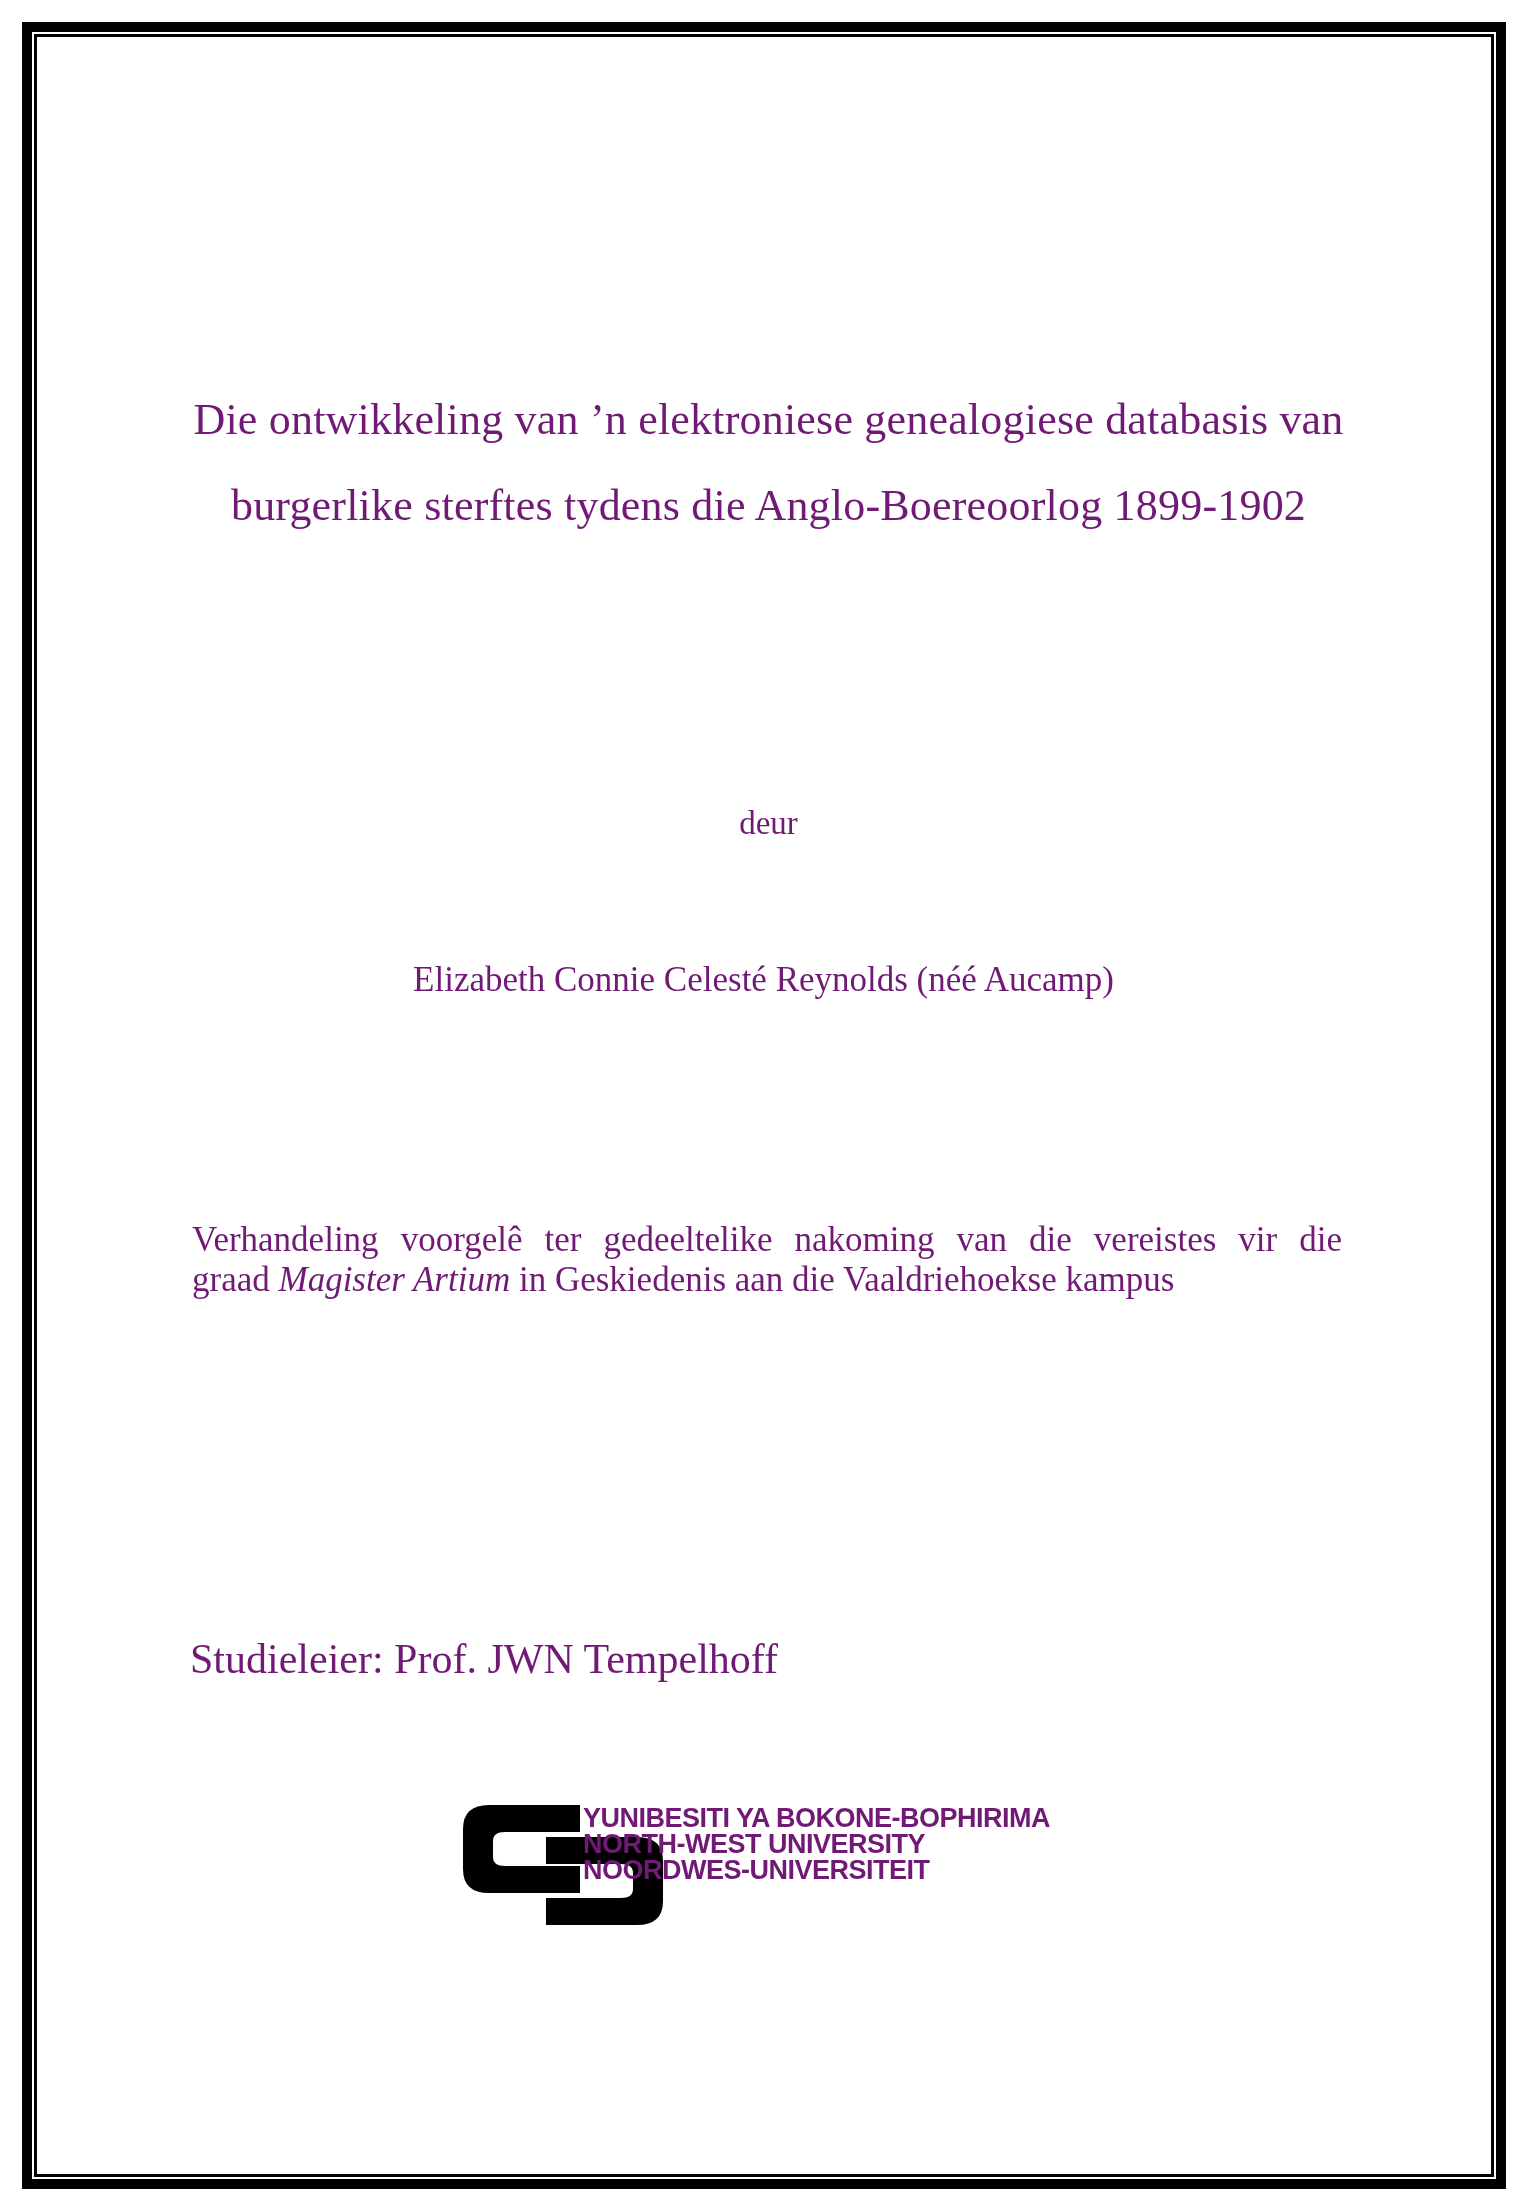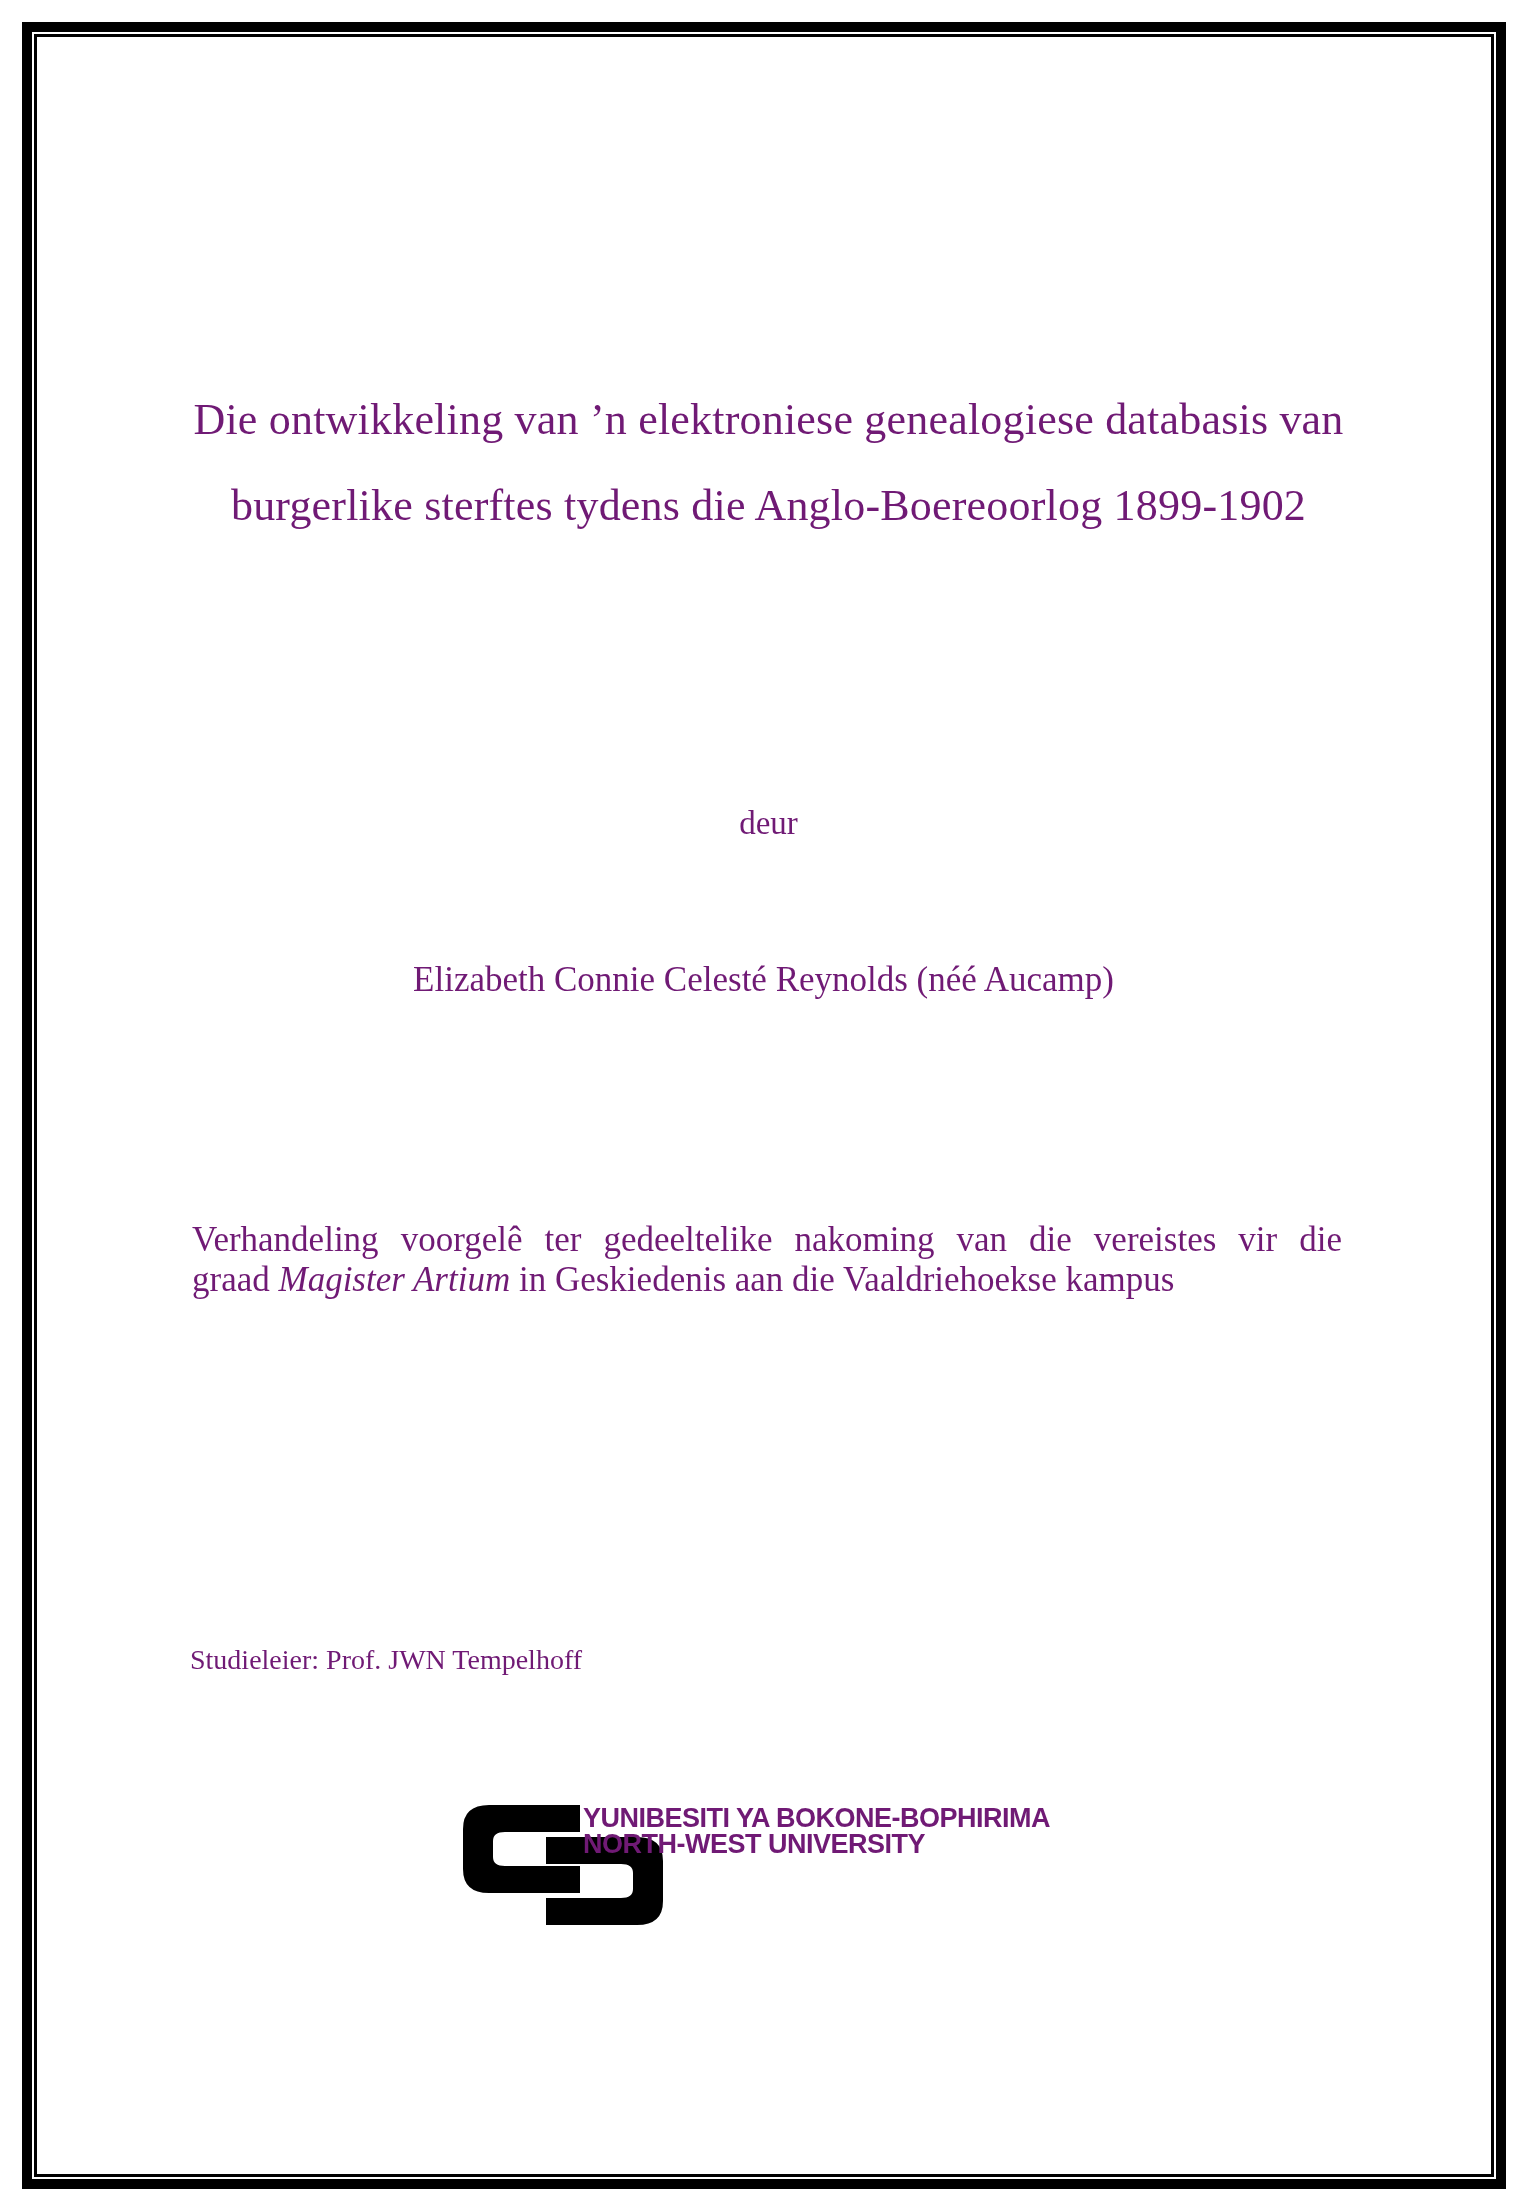--- a/index.html
+++ b/index.html
@@ -69,21 +69,21 @@
   }
   .declaration .justified {
     text-align: justify;
     text-align-last: justify;
   }
   .italic { font-style: italic; }
   .supervisor-block {
     position: absolute;
     left: 190px;
     top: 1638px;
-    font-size: 28px;
+    font-size: 42px;
     line-height: 43px;
   }
   .logo {
     position: absolute;
     left: 463px;
     top: 1803px;
     width: 600px;
     height: 130px;
   }
   .logo-mark {
@@ -134,15 +134,16 @@
   </div>
 
   <div class="logo">
     <svg class="logo-mark" viewBox="0 0 200 120" xmlns="http://www.w3.org/2000/svg" aria-hidden="true">
       <path fill="#000000" d="M 117 0 L 26 0 Q 0 0 0 24 L 0 64 Q 0 88 26 88 L 117 88 L 117 61 L 42 61 Q 30 61 30 52 L 30 36 Q 30 27 42 27 L 117 27 Z"></path>
       <path fill="#000000" transform="rotate(180 100 60)" d="M 117 0 L 26 0 Q 0 0 0 24 L 0 64 Q 0 88 26 88 L 117 88 L 117 61 L 42 61 Q 30 61 30 52 L 30 36 Q 30 27 42 27 L 117 27 Z"></path>
     </svg>
     <div class="logo-text">
       <div>YUNIBESITI YA BOKONE-BOPHIRIMA</div>
       <div>NORTH-WEST UNIVERSITY</div>
+      <div>NOORDWES-UNIVERSITEIT</div>
     </div>
   </div>
 </div>
 
 </body></html>

